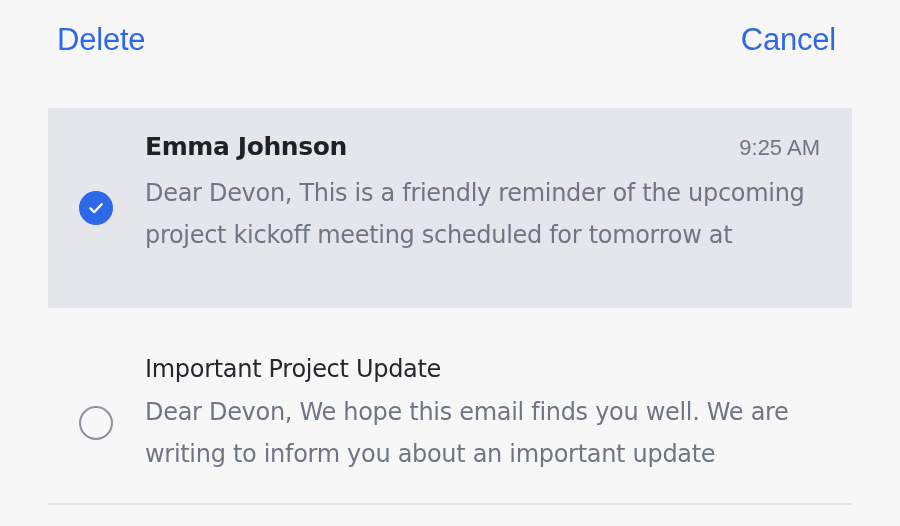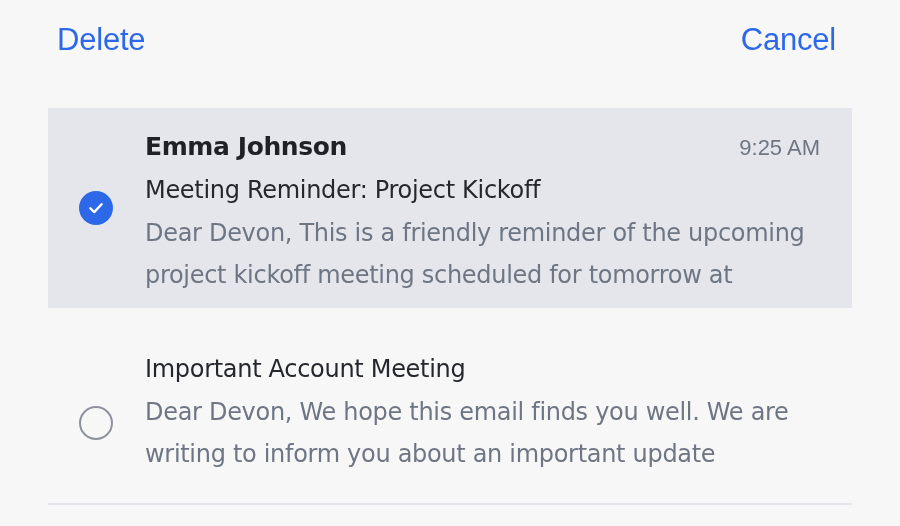--- a/index.html
+++ b/index.html
@@ -181,28 +181,27 @@
     <span class="check on">
       <svg width="20" height="20" viewBox="0 0 20 20" aria-hidden="true">
         <path d="M4.3 10.3 L8.2 14.1 L15.6 6.2" fill="none" stroke="#ffffff" stroke-width="2.3" stroke-linecap="round" stroke-linejoin="round"></path>
       </svg>
     </span>
     <div class="body">
       <div class="line-top">
         <div class="sender">Emma Johnson</div>
         <div class="time">9:25 AM</div>
       </div>
-      <div class="subject">Meeting Reminder: Project Kickoff</div>
       <div class="preview">Dear Devon, This is a friendly reminder of the upcoming project kickoff meeting scheduled for tomorrow at 9am....</div>
     </div>
   </div>
 
   <div class="row gap-top">
     <span class="check off"></span>
     <div class="body">
-      <div class="subject">Important Account Meeting</div>
+      <div class="subject">Important Project Update</div>
       <div class="preview">Dear Devon, We hope this email finds you well. We are writing to inform you about an important update regardi...</div>
     </div>
   </div>
 
 </div>
 
 <div class="divider"></div>
 
 </body></html>

